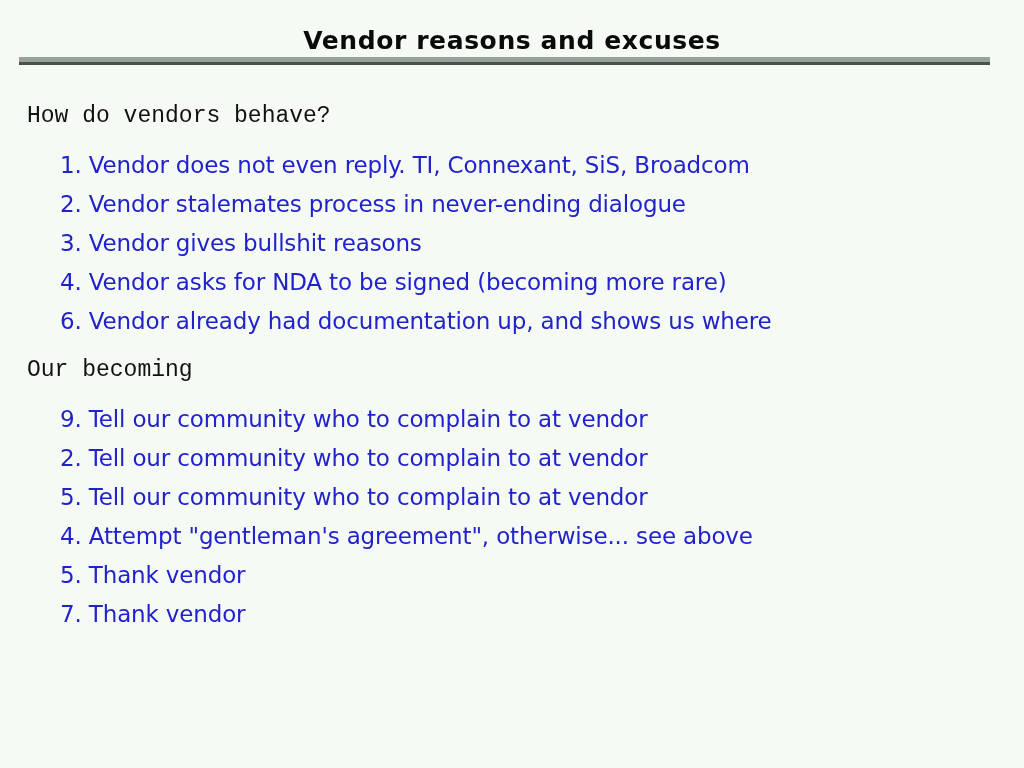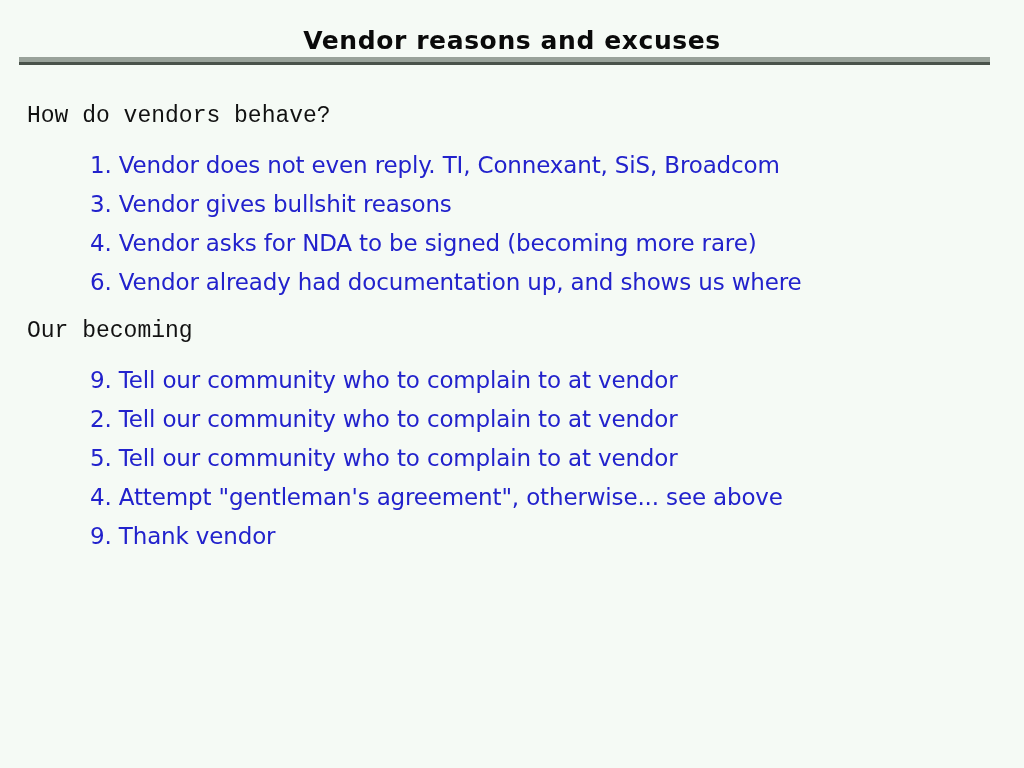--- a/index.html
+++ b/index.html
@@ -89,25 +89,26 @@
     list-style: none;
     margin: 0;
     padding: 0;
   }
 
   .bullet-item {
     font-family: "DejaVu Sans", sans-serif;
     font-size: 23px;
     font-weight: normal;
     color: #2222cc;
-    padding-left: 90px;
+    padding-left: 28px;
     line-height: 39px;
     height: 39px;
     white-space: nowrap;
     letter-spacing: -0.15px;
+    margin-left: 32px;
   }
 
   .gap-small { height: 10px; }
   .gap-section { height: 9px; }
 </style>
 </head>
 <body>
 
 <div class="slide">
 
@@ -118,34 +119,36 @@
     <div class="rule-bottom"></div>
   </div>
 
   <div class="content">
 
     <div class="section">
       <div class="section-heading">How do vendors behave?</div>
       <div class="gap-small"></div>
       <ul class="bullet-list">
         <li class="bullet-item">1. Vendor does not even reply.  TI, Connexant, SiS, Broadcom</li>
+        <li class="bullet-item">2. Vendor stalemates process in never-ending dialogue</li>
         <li class="bullet-item">3. Vendor gives bullshit reasons</li>
         <li class="bullet-item">4. Vendor asks for NDA to be signed (becoming more rare)</li>
         <li class="bullet-item">6. Vendor already had documentation up, and shows us where</li>
       </ul>
     </div>
 
     <div class="gap-section"></div>
 
     <div class="section">
       <div class="section-heading">Our becoming</div>
       <div class="gap-small"></div>
       <ul class="bullet-list">
         <li class="bullet-item">9. Tell our community who to complain to at vendor</li>
         <li class="bullet-item">2. Tell our community who to complain to at vendor</li>
         <li class="bullet-item">5. Tell our community who to complain to at vendor</li>
         <li class="bullet-item">4. Attempt "gentleman's agreement", otherwise... see above</li>
-        <li class="bullet-item">9. Thank vendor</li>
+        <li class="bullet-item">5. Thank vendor</li>
+        <li class="bullet-item">7. Thank vendor</li>
       </ul>
     </div>
 
   </div>
 </div>
 
 </body></html>

